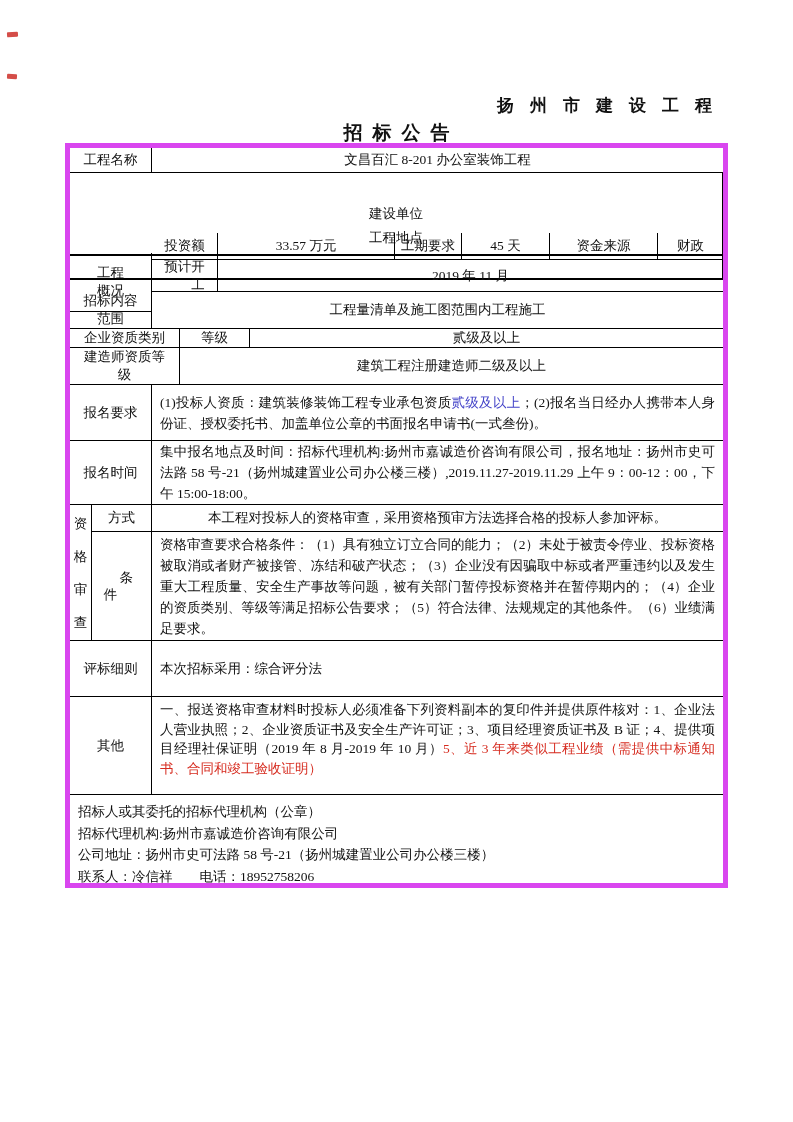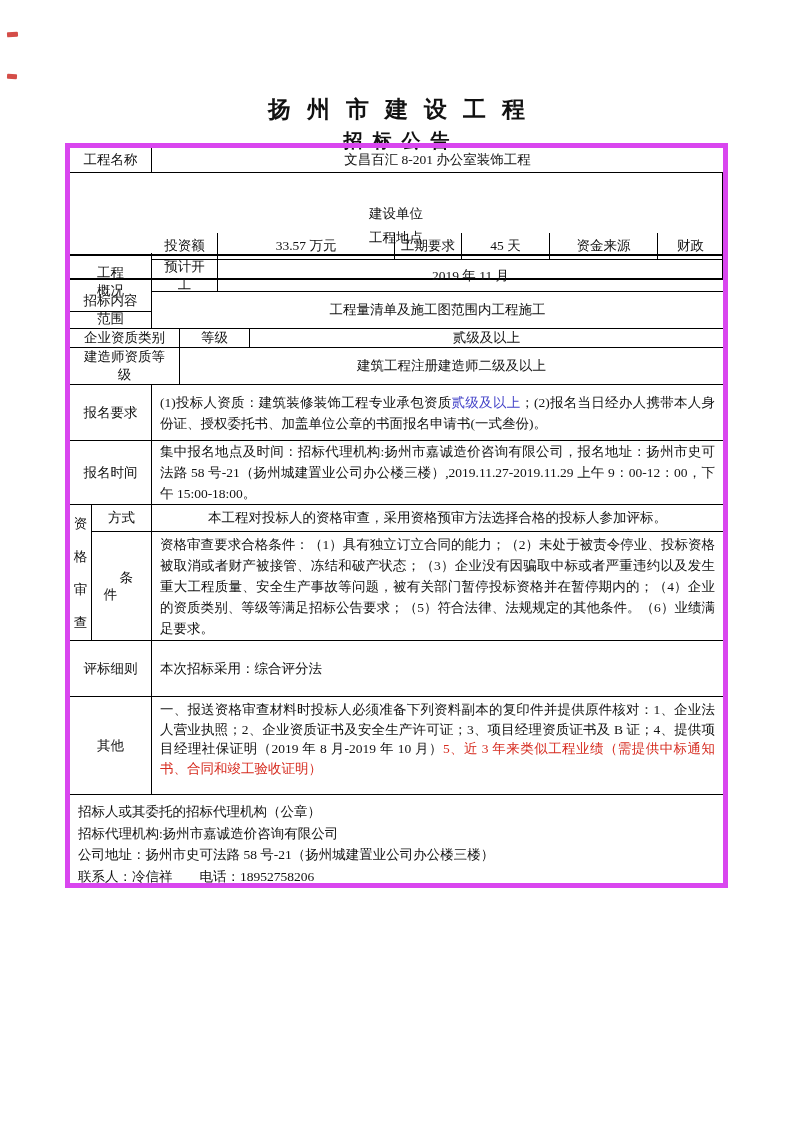--- a/index.html
+++ b/index.html
@@ -9,21 +9,21 @@
     color:#111;
   }
   .page { position:relative; width:793px; height:1122px; background:#fff; overflow:hidden; }
 
   
   .red-mark { position:absolute; background:#cf3a34; opacity:.9; border-radius:1px; }
   .red-mark.m1 { left:7px; top:32px;  width:11px; height:5px; transform:rotate(-4deg); }
   .red-mark.m2 { left:7px; top:74px;  width:10px; height:5px; transform:rotate(3deg); }
 
   .titles { position:absolute; top:94px; left:65px; width:663px; text-align:center; font-weight:bold; }
-  .t1 { font-size:23px; letter-spacing:16px; text-indent:16px; }
+  .t1 { font-size:17px; letter-spacing:16px; text-indent:16px;text-align:right; }
   .t2 { font-size:19px; letter-spacing:10px; text-indent:10px; margin-top:3px; }
 
   .tbl {
     position:absolute; left:65px; top:143px; width:663px;
     border:5px solid #d946ef; box-sizing:border-box;
     font-size:13.5px; line-height:1.3;
   }
   .row, .subrow { display:flex; width:100%; box-sizing:border-box; }
   .cell {
     box-sizing:border-box;
@@ -52,21 +52,21 @@
   
   .vlabel { line-height:33px; }
 
   
   .cond { white-space:pre-line; width:36px; text-align:left; text-indent:16px; line-height:17px; }
 
   .footer-cell { display:block; text-align:left; padding:6px 8px 0 8px; line-height:21.5px; }
 
   
   .wA  { flex:0 0 82px; }   
-  .wB  { flex:0 0 66px; }   
+  .wB  { flex:0 0 66px;text-align:right; }   
   .wC  { flex:0 0 177px; }  
   .wD  { flex:0 0 67px; }   
   .wE  { flex:0 0 88px; }   
   .wF  { flex:0 0 108px; }  
   .wG  { flex:0 0 110px; }  
   .wH  { flex:0 0 273px; }  
   .wI  { flex:0 0 70px; }   
   .wV  { flex:0 0 22px; }   
   .wM  { flex:0 0 60px; }   
   .grow { flex:1 1 auto; min-width:0; }

